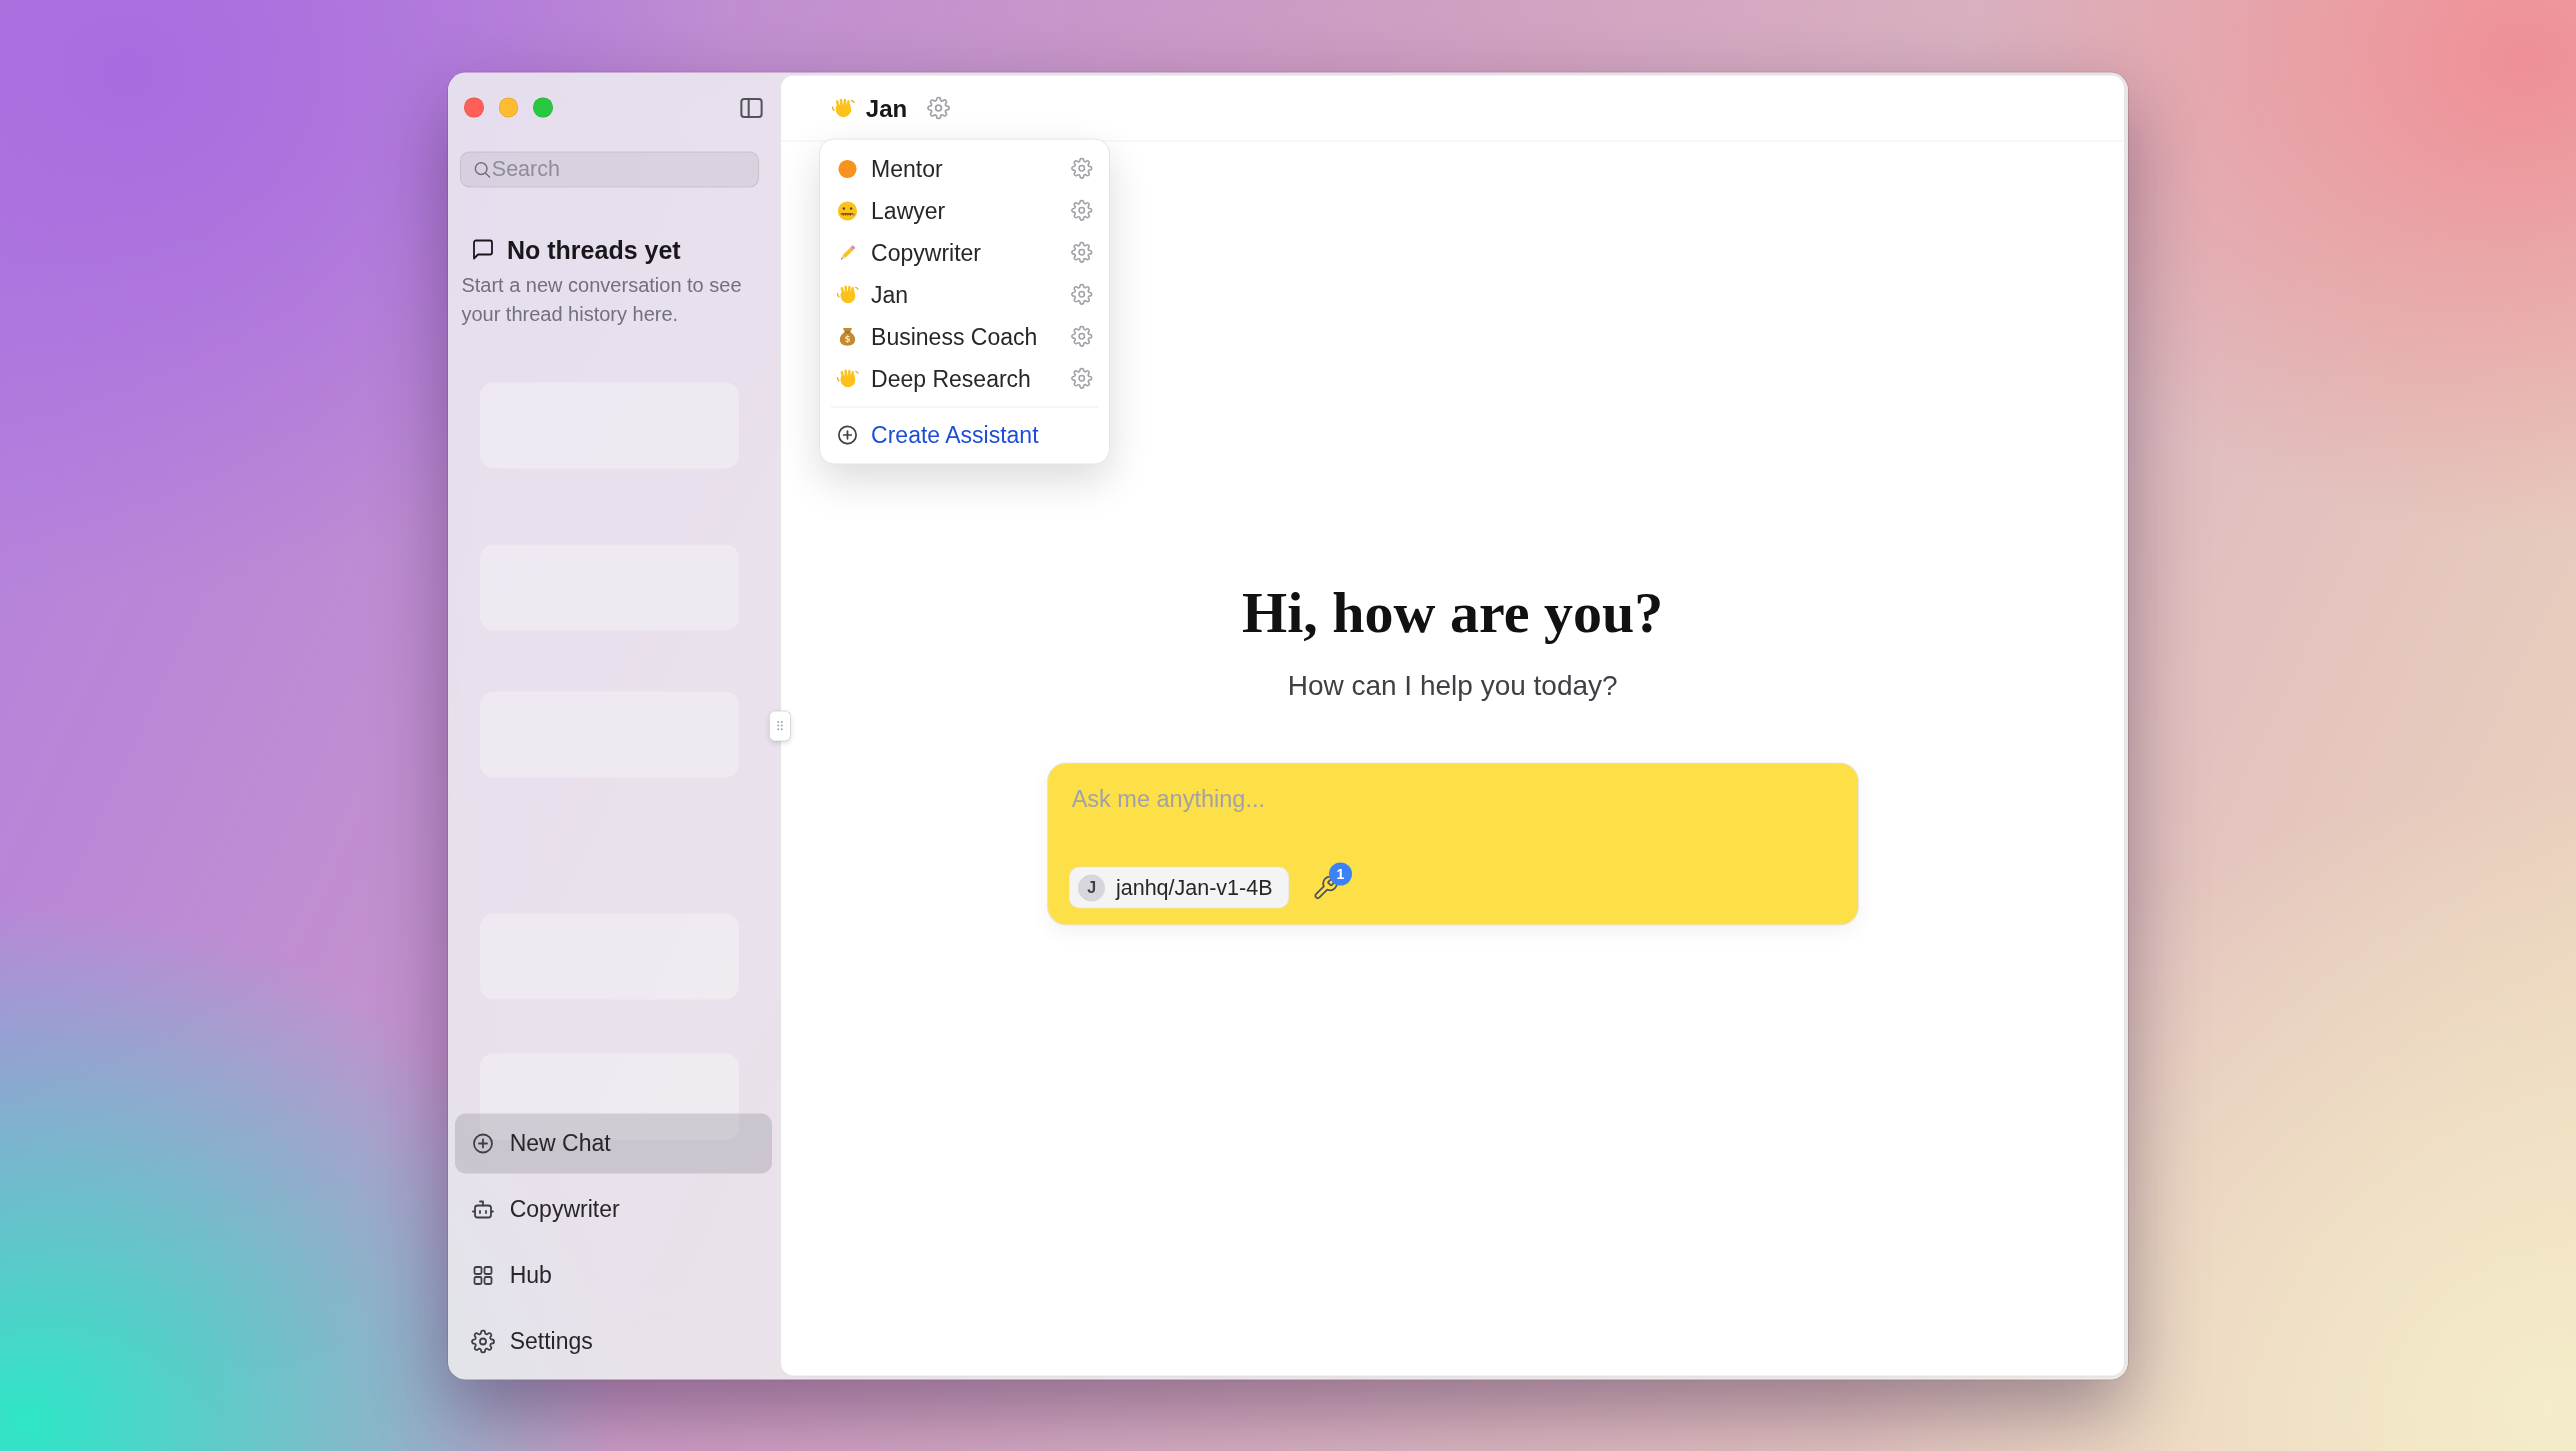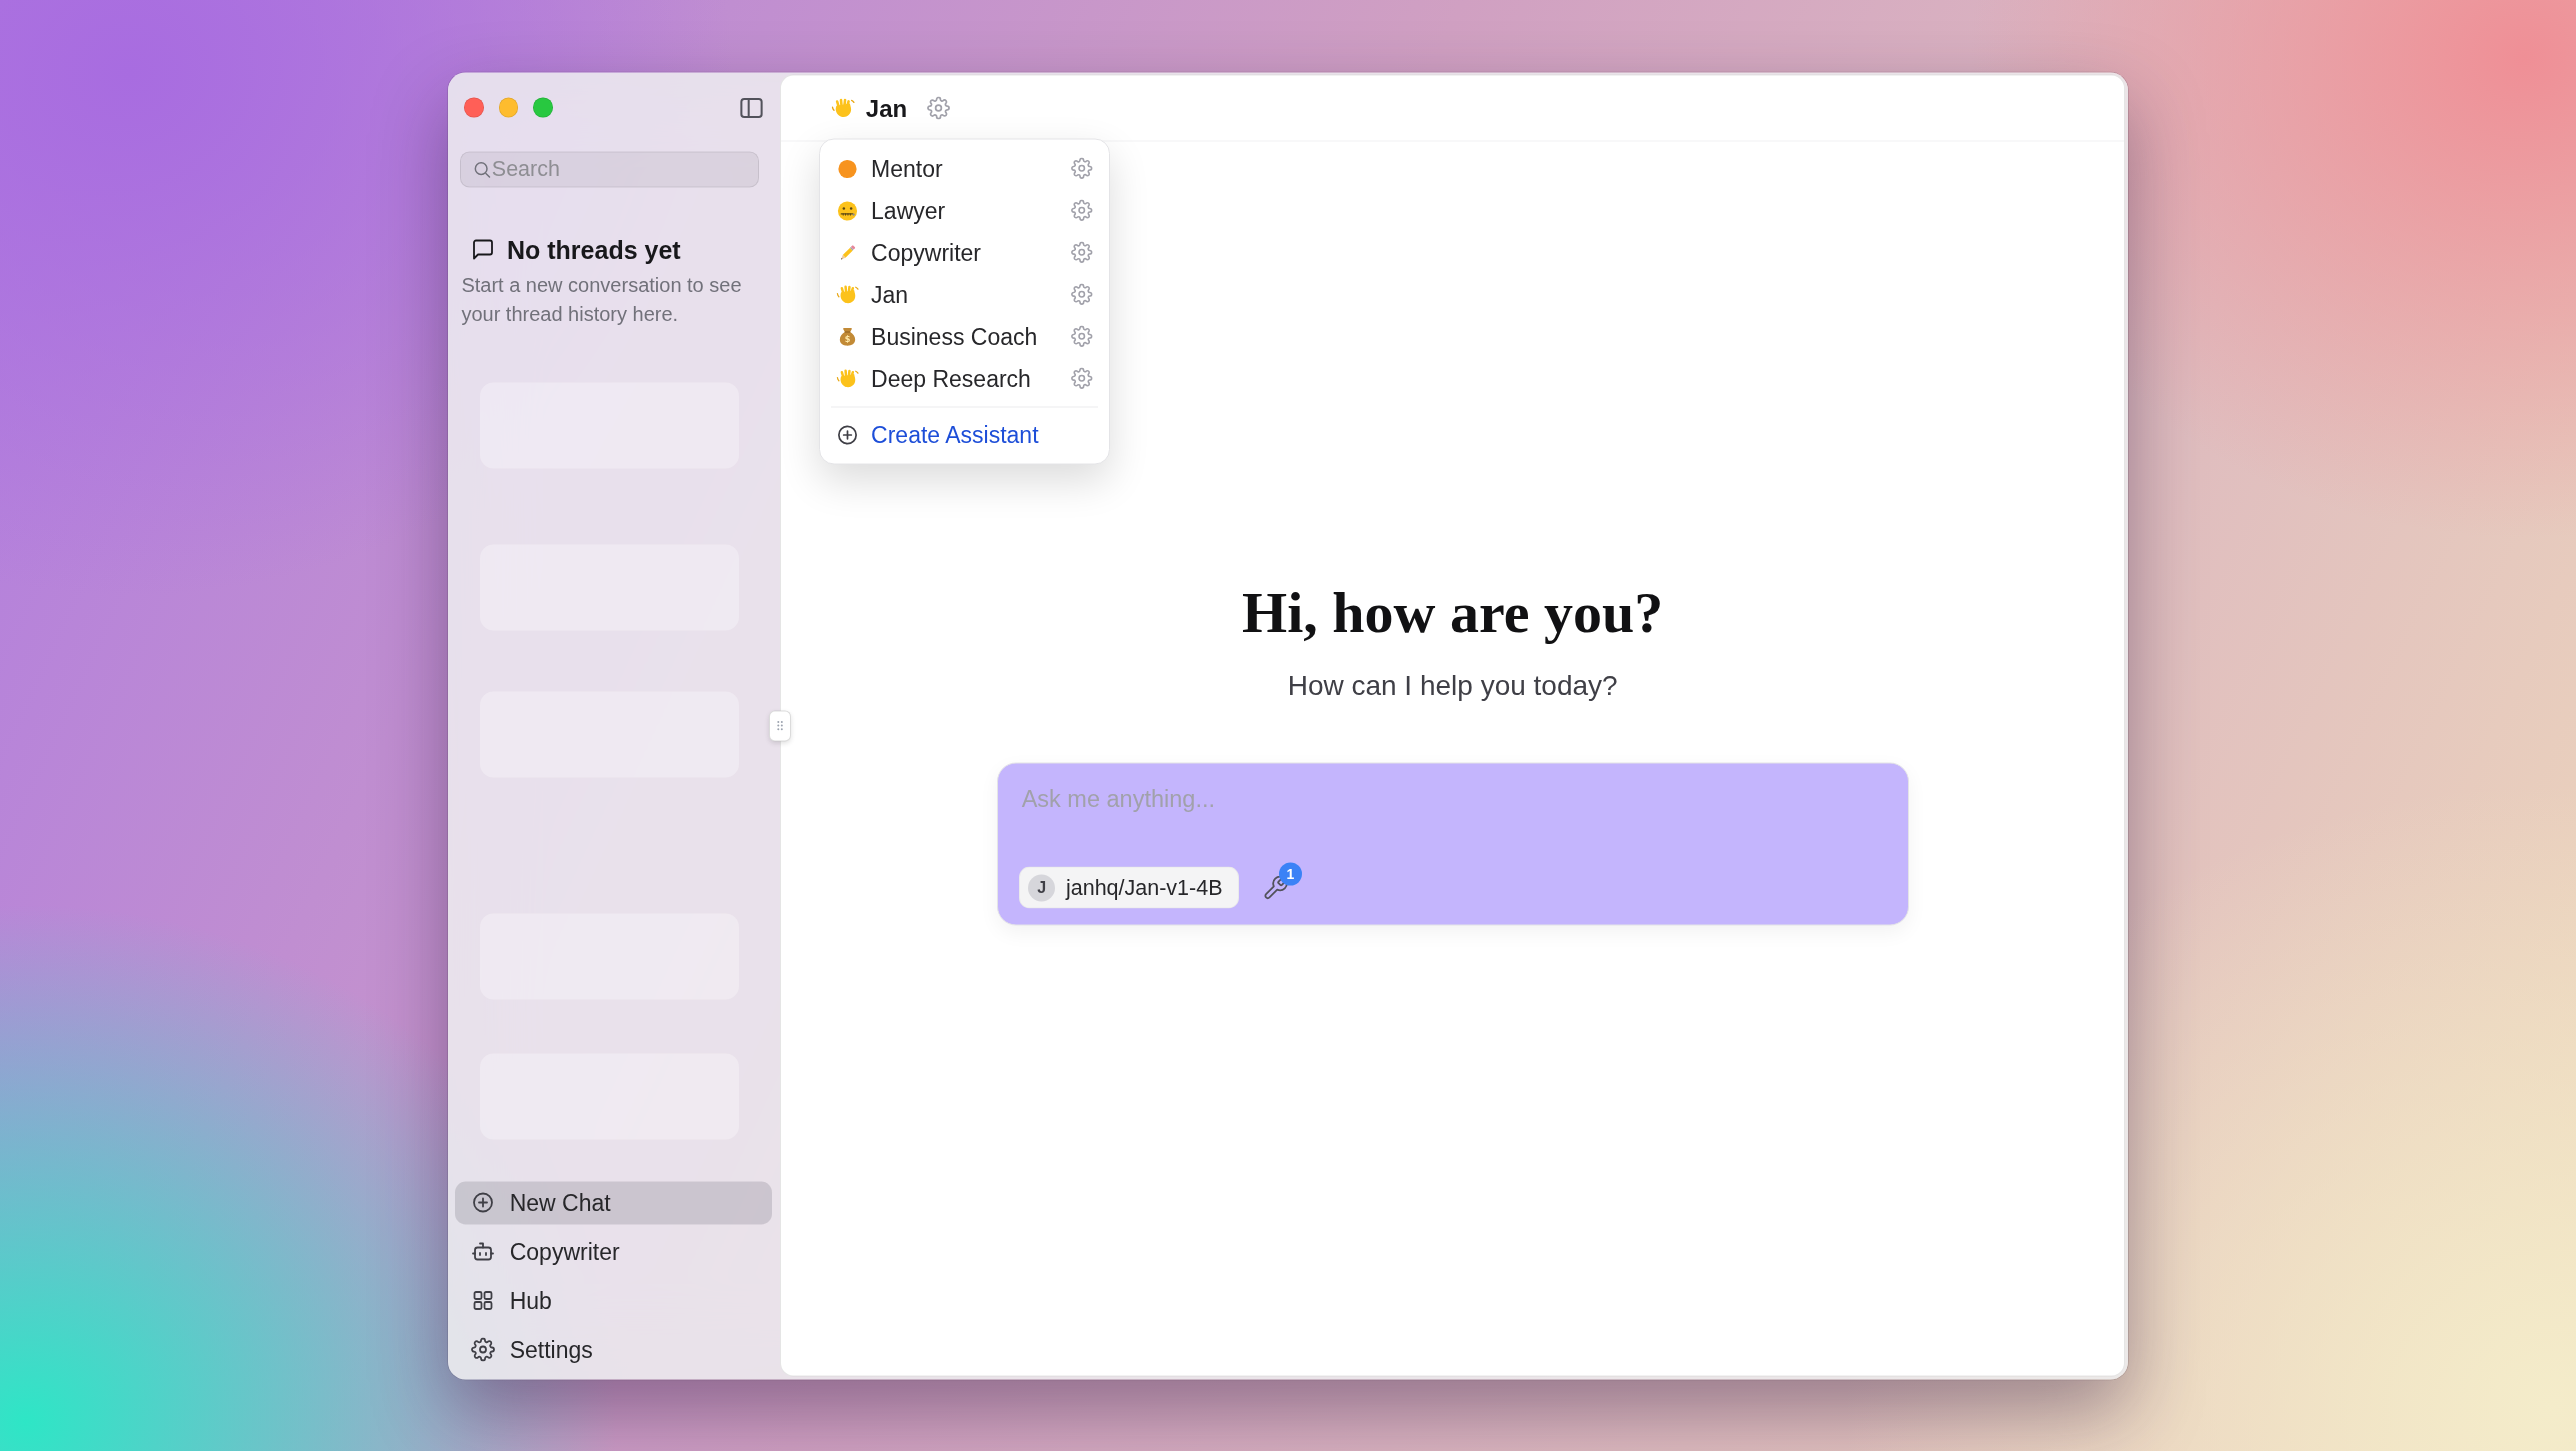--- a/index.html
+++ b/index.html
@@ -45,21 +45,21 @@
   .search-box input::placeholder { color: #8e8e93; }
 
   .empty-head { position: absolute; top: 163px; left: 23px; display: flex; align-items: center; gap: 12px; }
   .empty-head .icon { width: 24px; height: 24px; color: #18181b; }
   .empty-title { font-size: 25px; font-weight: 700; color: #18181b; }
   .empty-desc { position: absolute; top: 198px; left: 13.4px; width: 289px; font-size: 20px; line-height: 1.45; color: #71717a; }
 
   .skel { position: absolute; left: 32px; width: 259px; height: 86px; border-radius: 13.4px; background: rgba(255,255,255,0.30); }
 
   .nav { position: absolute; bottom: 8px; left: 6.7px; right: 8px; display: flex; flex-direction: column; gap: 6px; }
-  .nav-item { height: 43px; display: flex; align-items: center; gap: 15px; padding: 0 16px; border-radius: 10.8px; cursor: pointer; }
+  .nav-item { height: 60px; display: flex; align-items: center; gap: 15px; padding: 0 16px; border-radius: 10.8px; cursor: pointer; }
   .nav-item.active { background: rgba(100,100,110,0.22); }
   .nav-item .icon { width: 24px; height: 24px; color: #3f3f46; flex: none; }
   .nav-item span.lbl { font-size: 23px; font-weight: 500; color: #27272a; }
 
   .drag-handle {
     position: absolute; left: 321px; top: 638px; width: 21.5px; height: 31px; z-index: 30;
     background: #ffffff; border: 0.7px solid rgba(0,0,0,0.14); border-radius: 6px;
     box-shadow: 0 2px 5.4px rgba(0,0,0,0.12); color: #9ca3af; padding: 3.4px 2.7px; cursor: col-resize;
   }
 
@@ -87,21 +87,21 @@
   .menu-create { height: 42px; display: flex; align-items: center; gap: 12px; padding: 0 9.4px; cursor: pointer; }
   .menu-create .icon { width: 23px; height: 23px; color: #3f3f46; flex: none; }
   .menu-create .lbl { font-size: 23px; color: #1d4ed8; }
 
   .hero { position: absolute; top: 507px; left: 0; right: 0; text-align: center; }
   .hero-title { font-family: "Liberation Serif", "DejaVu Serif", serif; font-size: 58px; font-weight: 600; color: #111113; line-height: 1.05; }
   .hero-sub { margin-top: 25.5px; font-size: 28px; color: #3f3f46; }
 
   .composer {
     position: absolute; top: 687px; left: 50%; transform: translateX(-50%);
-    width: 912px; height: 163px; background: #c4b5fd; border: 0.7px solid #e4e4e7;
+    width: 812px; height: 163px; background: #fde047; border: 0.7px solid #e4e4e7;
     border-radius: 19px; box-shadow: 0 6.7px 20px rgba(0,0,0,0.05);
   }
   .composer textarea {
     width: 100%; height: 81px; border: none; outline: none; resize: none; background: transparent;
     padding: 21.5px 24px; font: 23.5px "Liberation Sans", "DejaVu Sans", sans-serif; color: #27272a;
   }
   .composer textarea::placeholder { color: #a1a1aa; }
   .composer-row { position: absolute; left: 21.5px; bottom: 16px; display: flex; align-items: center; gap: 23px; }
   .model-chip {
     display: flex; align-items: center; gap: 10.8px; height: 42px;

